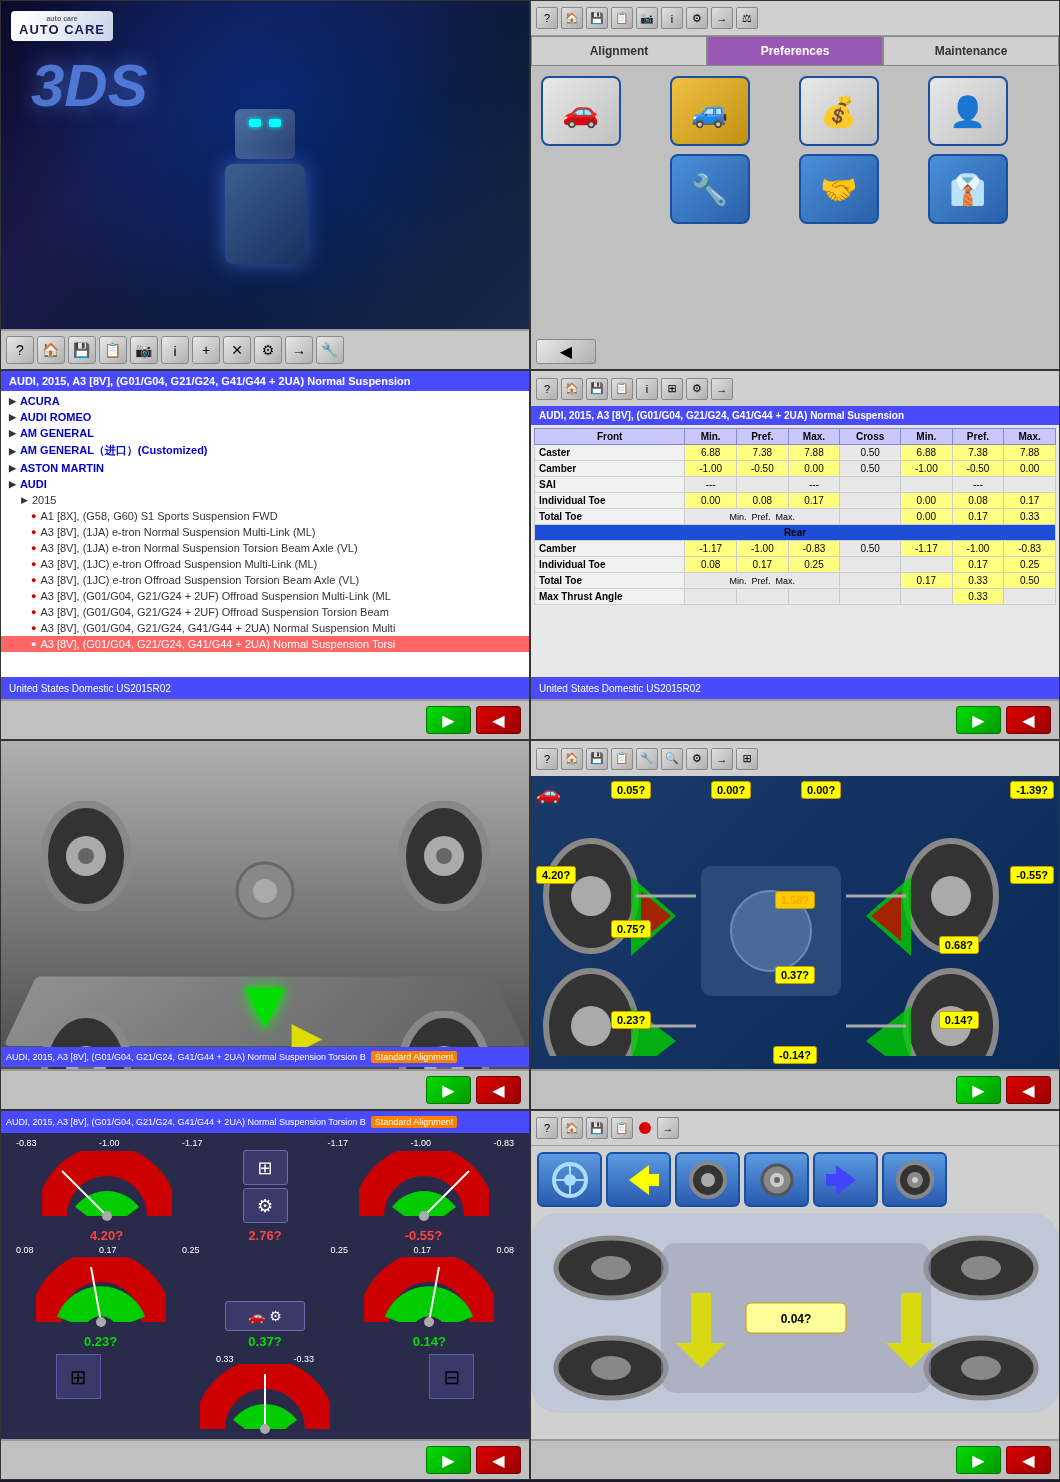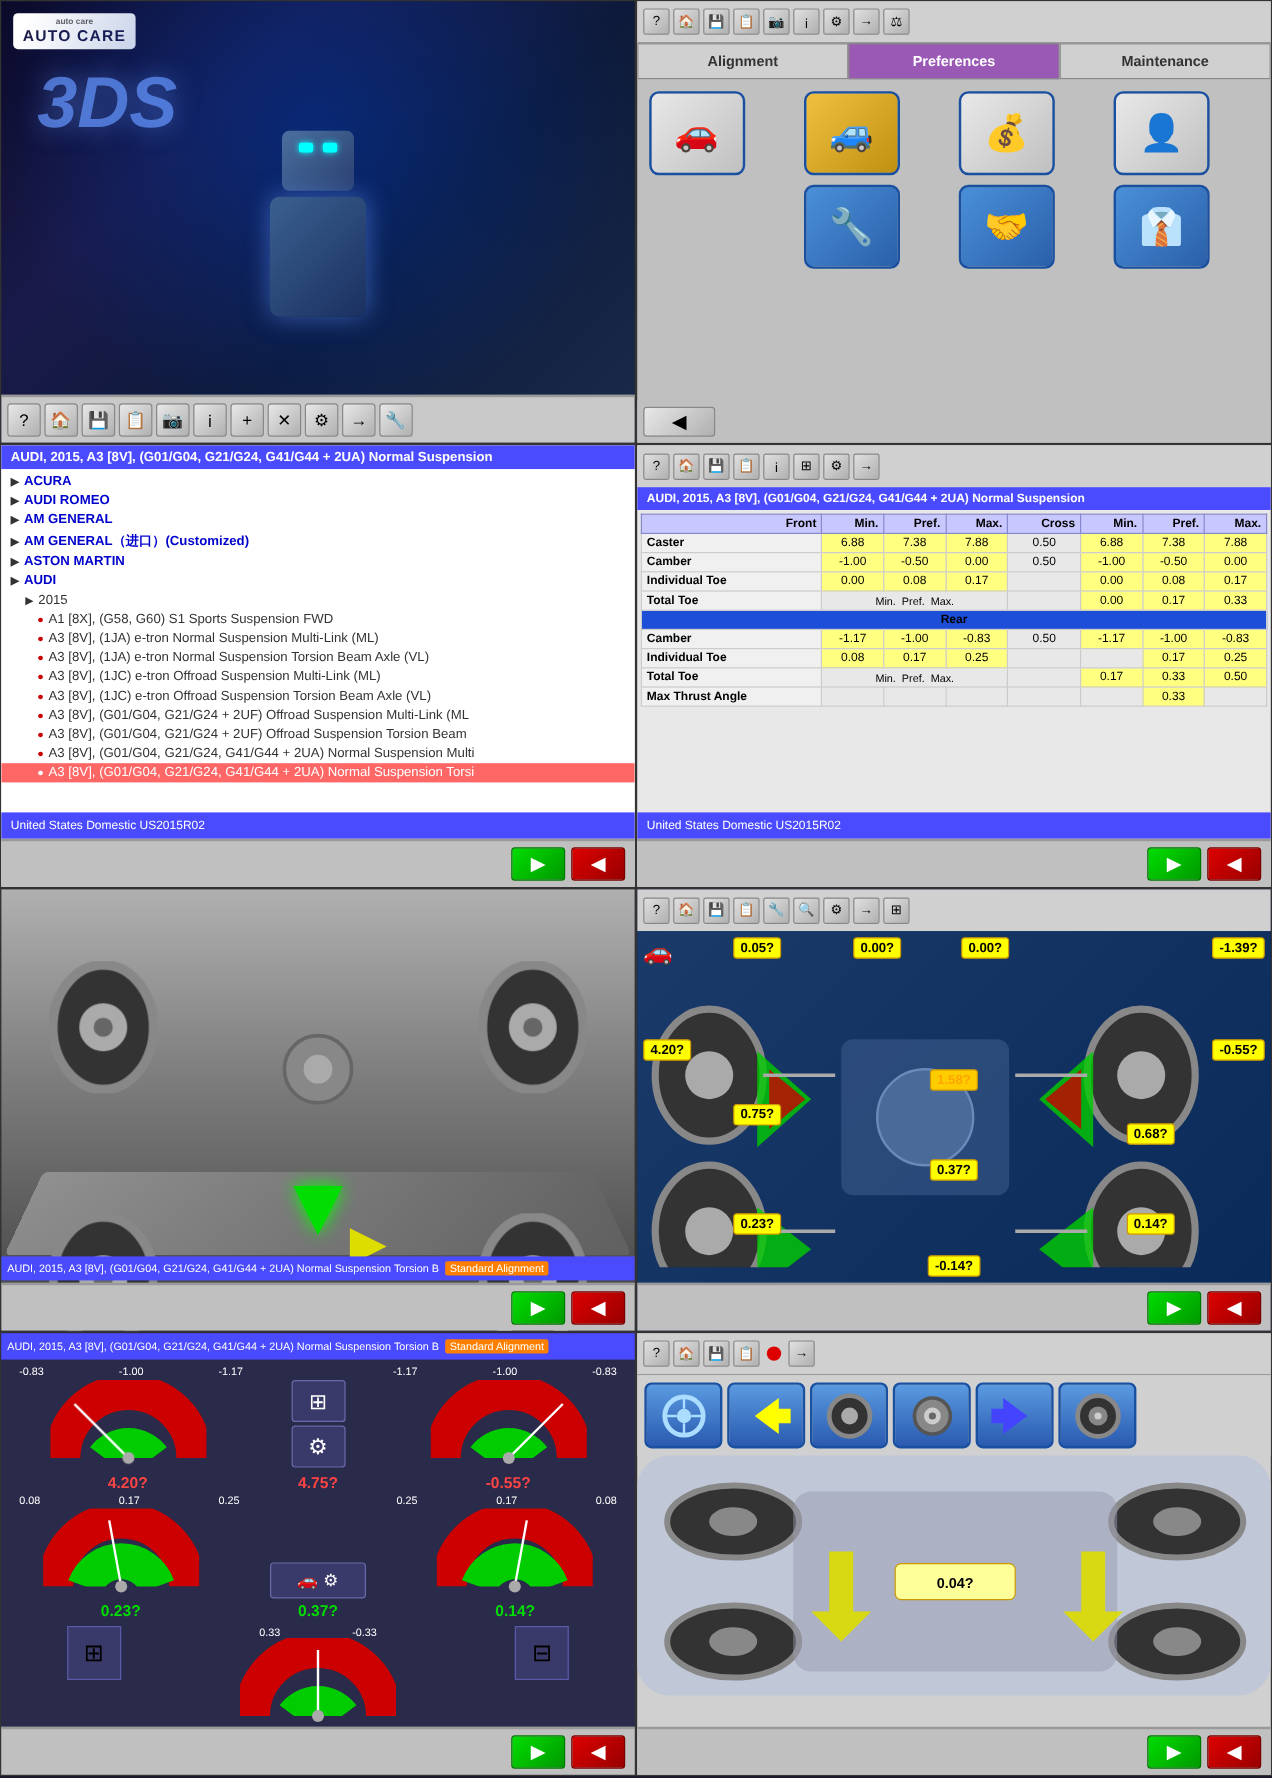--- a/index.html
+++ b/index.html
@@ -302,21 +302,21 @@
     .specs-table {
       width: 100%;
       border-collapse: collapse;
       font-size: 10px;
     }
 
     .specs-table th {
       background: #c8c8ff;
       border: 1px solid #8888cc;
       padding: 2px 4px;
-      text-align: right;
+      text-align: center;
       font-size: 10px;
     }
 
     .specs-table td {
       border: 1px solid #cccccc;
       padding: 2px 4px;
       text-align: center;
     }
 
     .specs-table .row-header {
@@ -687,20 +687,30 @@
             <td class="row-header">Camber</td>
             <td class="val-yellow">-1.00</td>
             <td class="val-yellow">-0.50</td>
             <td class="val-yellow">0.00</td>
             <td>0.50</td>
             <td class="val-yellow">-1.00</td>
             <td class="val-yellow">-0.50</td>
             <td class="val-yellow">0.00</td>
           </tr>
           <tr>
+            <td class="row-header">SAI</td>
+            <td>---</td>
+            <td></td>
+            <td>---</td>
+            <td></td>
+            <td></td>
+            <td>---</td>
+            <td></td>
+          </tr>
+          <tr>
             <td class="row-header">Individual Toe</td>
             <td class="val-yellow">0.00</td>
             <td class="val-yellow">0.08</td>
             <td class="val-yellow">0.17</td>
             <td></td>
             <td class="val-yellow">0.00</td>
             <td class="val-yellow">0.08</td>
             <td class="val-yellow">0.17</td>
           </tr>
           <tr>
@@ -921,21 +931,21 @@
 
             <line x1="65" y1="65" x2="20" y2="20" stroke="white" stroke-width="2"></line>
             <circle cx="65" cy="65" r="5" fill="#aaa"></circle>
           </svg>
           <div style="color:#ff4444; font-size:13px; font-weight:bold;">4.20?</div>
         </div>
 
         <div style="text-align:center; color:white;">
           <div style="background:#3a3a6a; border:1px solid #6a6aaa; padding:2px; border-radius:3px; margin-bottom:3px; width:45px; height:35px; display:flex; align-items:center; justify-content:center; font-size:18px;">⊞</div>
           <div style="background:#3a3a6a; border:1px solid #6a6aaa; padding:2px; border-radius:3px; width:45px; height:35px; display:flex; align-items:center; justify-content:center; font-size:18px;">⚙</div>
-          <div style="color:#ff4444; font-size:13px; font-weight:bold; margin-top:5px;">4.75?</div>
+          <div style="color:#ff4444; font-size:13px; font-weight:bold; margin-top:5px;">2.76?</div>
         </div>
 
         <div style="text-align:center;">
           <svg width="130" height="75">
             <path d="M 10,65 A 55,55 0 0,1 120,65" fill="none" stroke="#cc0000" stroke-width="30" clip-path="url(#semi)"></path>
             <path d="M 45,65 A 25,25 0 0,1 85,65" fill="none" stroke="#00cc00" stroke-width="30" clip-path="url(#semi)"></path>
             <line x1="65" y1="65" x2="110" y2="20" stroke="white" stroke-width="2"></line>
             <circle cx="65" cy="65" r="5" fill="#aaa"></circle>
           </svg>
           <div style="color:#ff4444; font-size:13px; font-weight:bold;">-0.55?</div>

